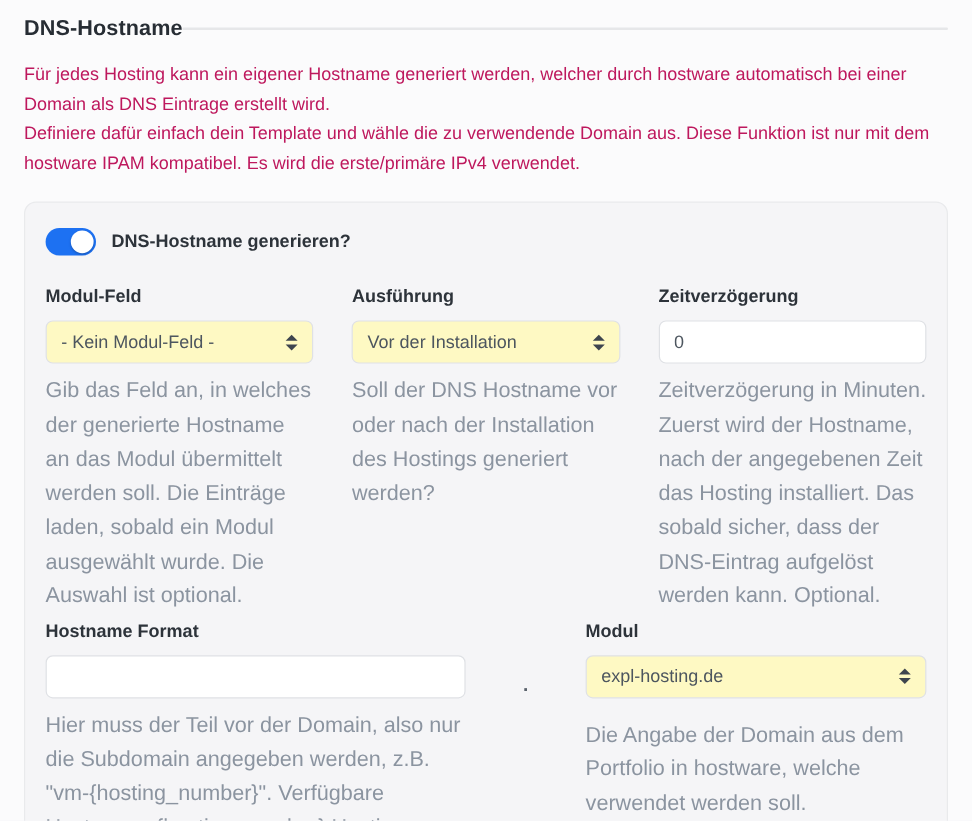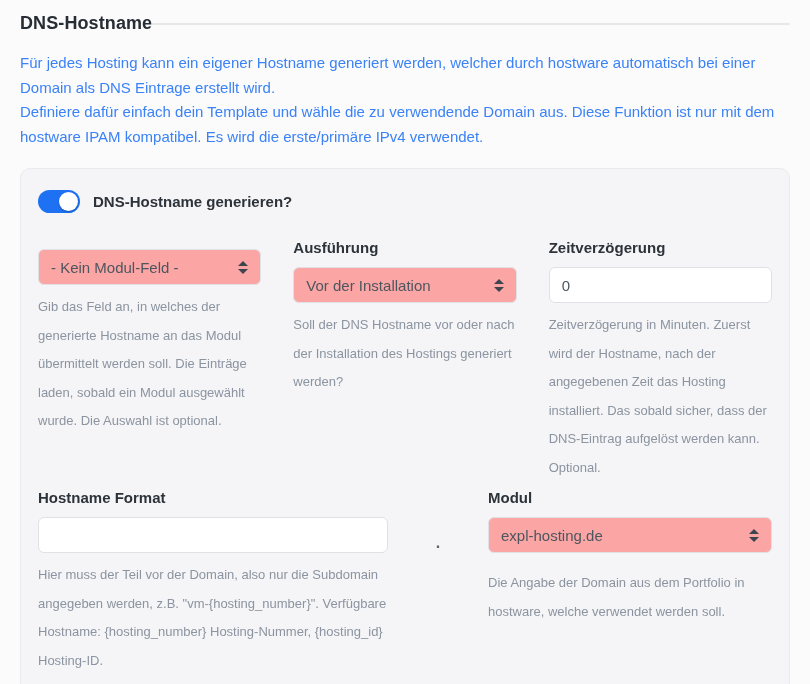--- a/index.html
+++ b/index.html
@@ -13,21 +13,21 @@
   .wrap { padding: 13px 20px 0 20px; }
 
   
   .title-row { display: flex; align-items: center; }
   .page-title {
     margin: 0; font-size: 18px; font-weight: 700; color: #272d34;
     letter-spacing: 0.1px; white-space: nowrap;
   }
   .rule { flex: 1; height: 2px; background: #e6e7e9; border-radius: 1px; }
 
-  .intro { margin-top: 17px; font-size: 15px; line-height: 24.5px; color: #3b82f6; }
+  .intro { margin-top: 17px; font-size: 15px; line-height: 24.5px; color: #be185d; }
   .intro p { margin: 0; }
 
   
   .card {
     margin-top: 19px;
     background: #f5f5f7;
     border: 1px solid #e9eaec;
     border-radius: 10px;
     padding: 21px 17px 26px 17px;
     height: 530px;
@@ -52,21 +52,21 @@
     margin-top: 26px;
     display: grid; grid-template-columns: repeat(3, 1fr); column-gap: 32px;
   }
   .grid2 {
     margin-top: 7px;
     display: grid; grid-template-columns: 350px 62px 1fr; gap: 19px;
   }
   .field-label { font-size: 15px; font-weight: 700; color: #2d333a; line-height: 18px; }
   .control {
     margin-top: 10px; height: 36px; width: 100%;
-    background: #fca5a5; border: 1px solid #dfe1e5; border-radius: 6px;
+    background: #fef9c3; border: 1px solid #dfe1e5; border-radius: 6px;
     display: flex; align-items: center; justify-content: space-between;
     padding: 0 12px; font-size: 15px; color: #4d565f;
   }
   .select { cursor: pointer; }
   .updown { display: inline-flex; flex-direction: column; align-items: center; gap: 3px; }
   .updown::before {
     content: ""; width: 0; height: 0;
     border-left: 5px solid transparent; border-right: 5px solid transparent;
     border-bottom: 5px solid #3e454e;
   }
@@ -75,21 +75,21 @@
     border-left: 5px solid transparent; border-right: 5px solid transparent;
     border-top: 5px solid #3e454e;
   }
   input.text-input {
     margin-top: 10px; height: 36px; width: 100%;
     background: #ffffff; border: 1px solid #dfe1e5; border-radius: 6px;
     padding: 0 12px; font-size: 15px; color: #4d565f;
     font-family: "Liberation Sans", sans-serif; outline: none;
   }
   .help {
-    margin-top: 8px; font-size: 13px; line-height: 28.5px; color: #8b94a0;
+    margin-top: 8px; font-size: 18px; line-height: 28.5px; color: #8b94a0;
   }
   .dot-cell {
     display: flex; justify-content: center; align-items: flex-start;
     padding-top: 46px; font-size: 16px; line-height: 16px;
     color: #5a626c; font-weight: 700;
   }
   .help-narrow { padding-right: 6px; margin-top: 16px; }
 </style>
 </head>
 <body>
@@ -111,20 +111,21 @@
     <div class="toggle-row">
       <div class="switch" role="switch" aria-checked="true">
         <div class="knob"></div>
       </div>
       <div class="toggle-label">DNS-Hostname generieren?</div>
     </div>
 
     <div class="grid3">
 
       <div>
+        <div class="field-label">Modul-Feld</div>
         <div class="control select">
           <span>- Kein Modul-Feld -</span>
           <span class="updown"></span>
         </div>
         <div class="help">Gib das Feld an, in welches der generierte Hostname an das Modul übermittelt werden soll. Die Einträge laden, sobald ein Modul ausgewählt wurde. Die Auswahl ist optional.</div>
       </div>
 
       <div>
         <div class="field-label">Ausführung</div>
         <div class="control select">

